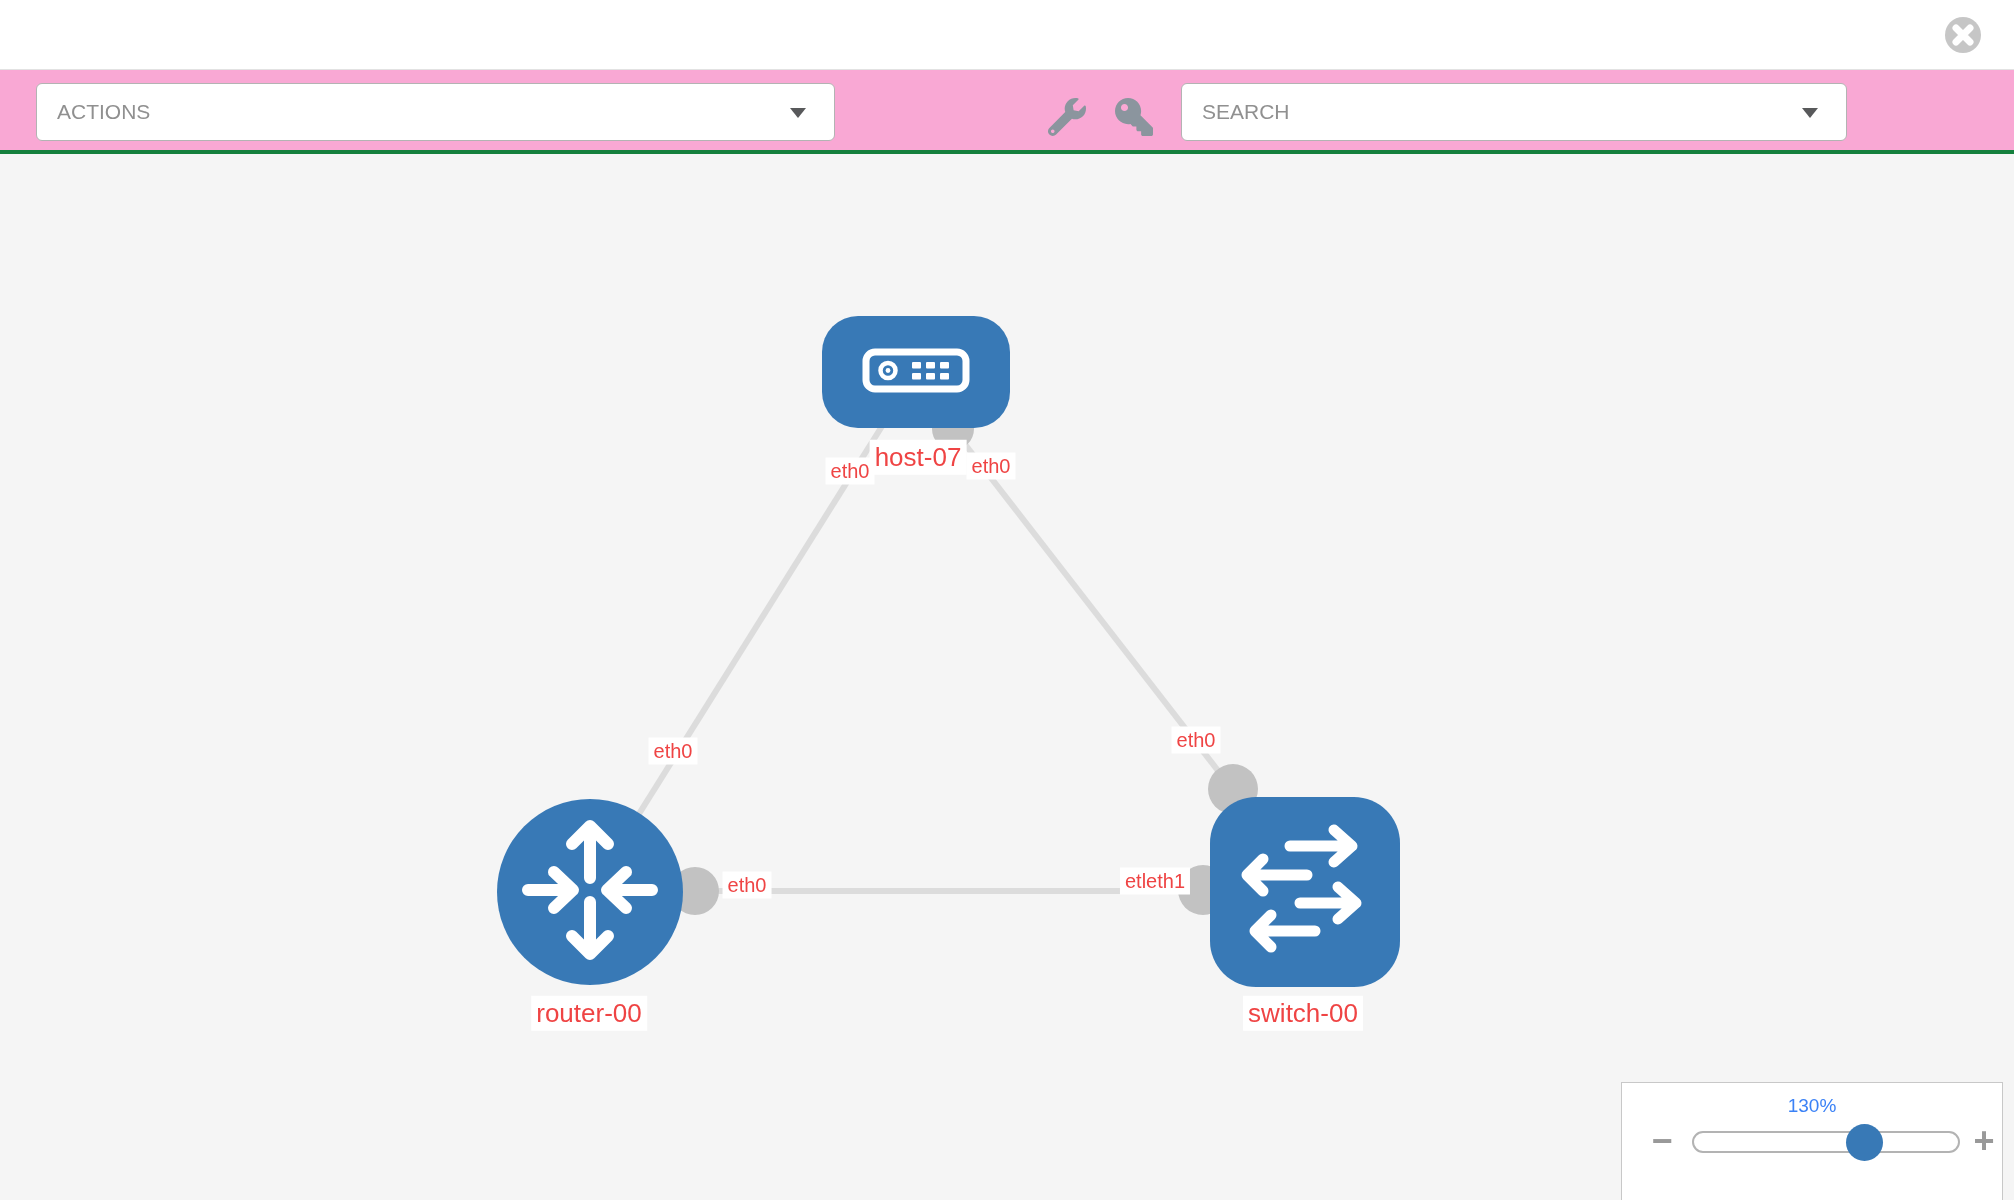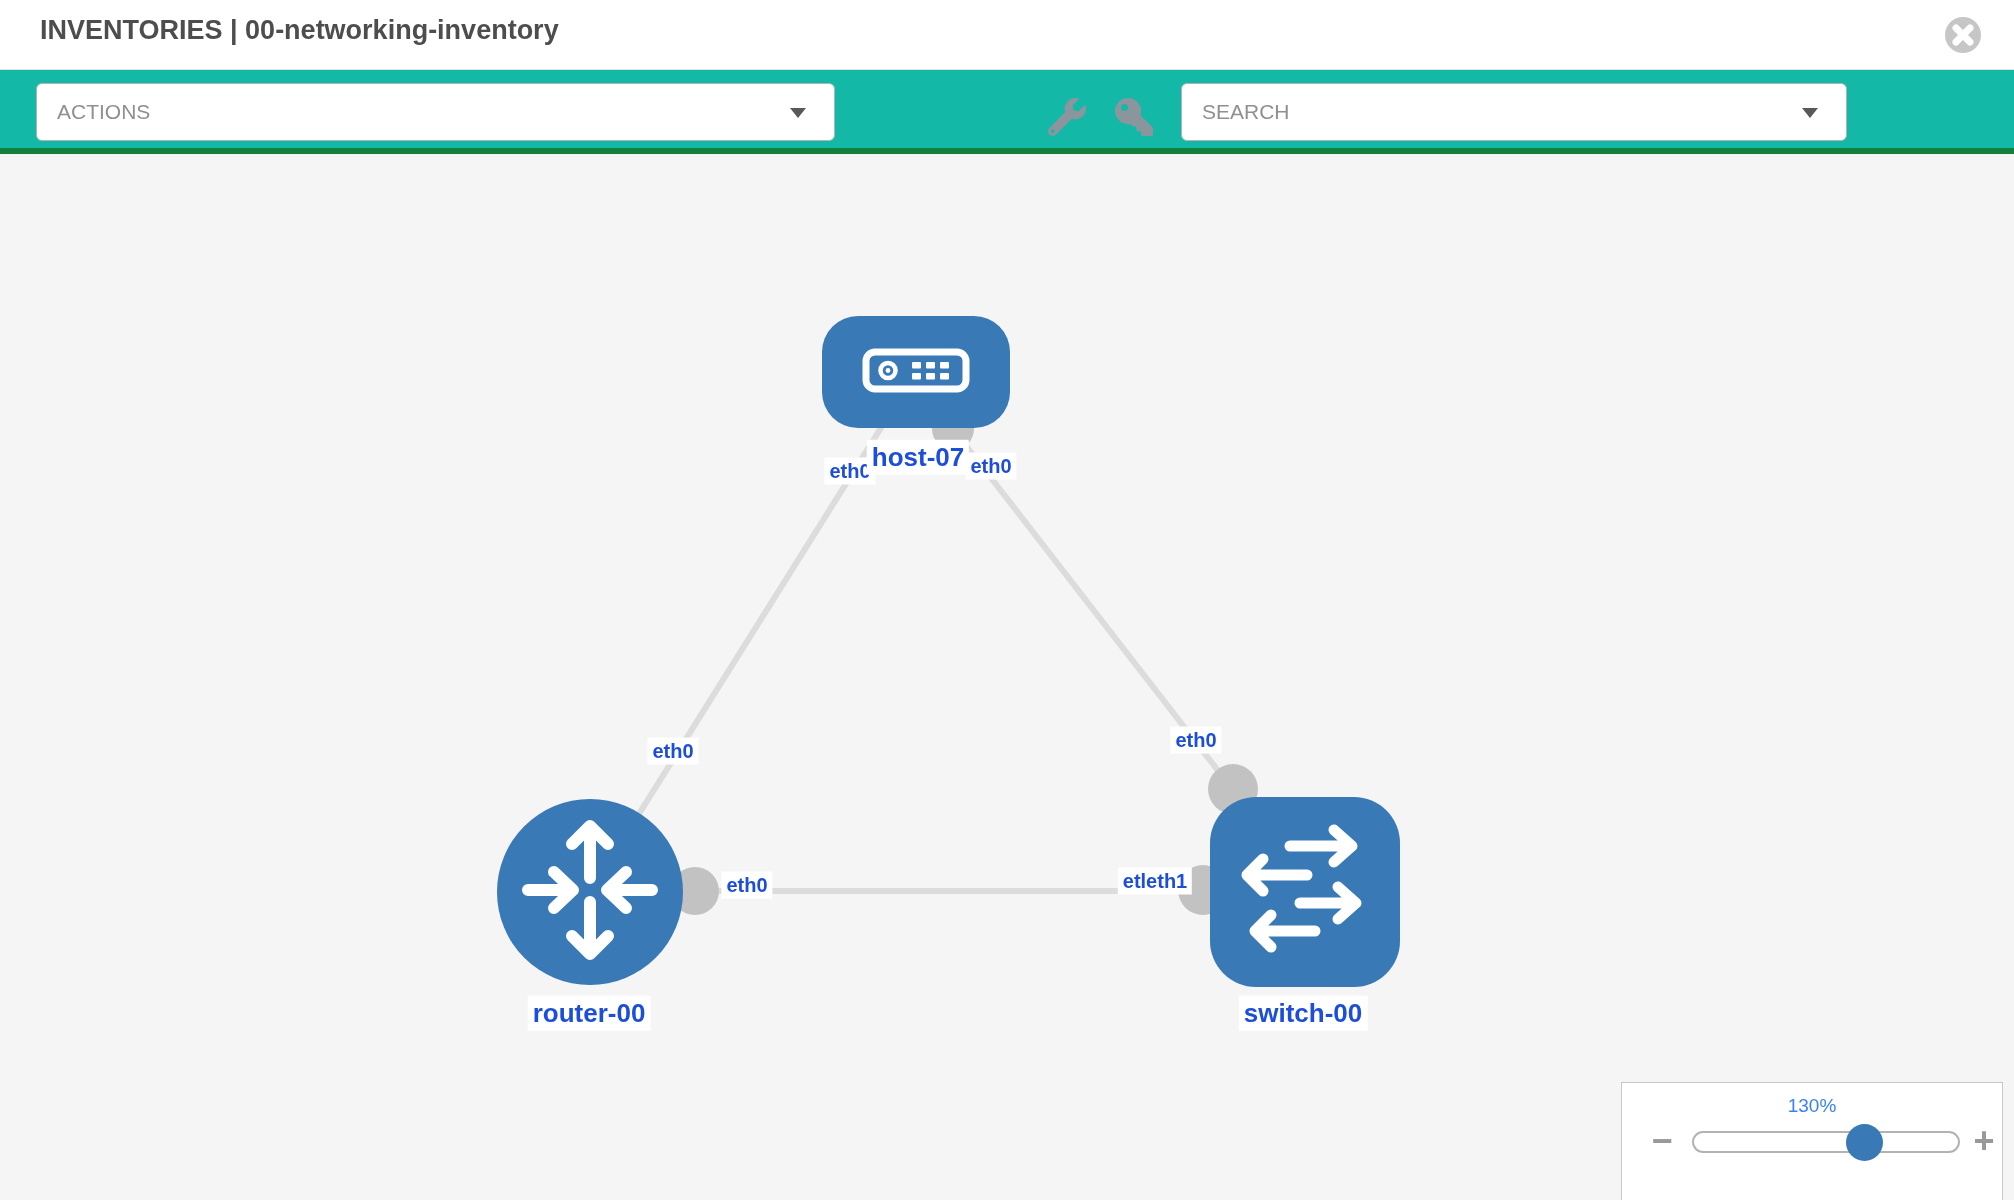--- a/index.html
+++ b/index.html
@@ -18,21 +18,21 @@
     position: absolute; left: 40px; top: 15px;
     font-size: 27px; font-weight: 700; color: #4d4d4d;
   }
   .close-btn {
     position: absolute; right: 32px; top: 16px; width: 38px; height: 38px;
     cursor: pointer; border: none; background: transparent;
   }
   
   .toolbar {
     position: absolute; left: 0; top: 70px; width: 2014px; height: 84px;
-    background: #14b8a6; border-bottom: 6px solid #15803d; z-index: 10; padding-left: 44px;
+    background: #f9a8d4; border-bottom: 4px solid #15803d; z-index: 10; padding-left: 44px;
   }
   .select-box {
     position: absolute; top: 13px; height: 58px;
     background: #ffffff; border: 1px solid #b3b3b3; border-radius: 6px;
     cursor: pointer;
   }
   .select-box .select-label {
     display: block; line-height: 56px; padding-left: 20px;
     font-size: 21px; color: #909090;
   }
@@ -57,22 +57,22 @@
   .topo-svg .iface { fill: #c2c2c2; }
   .node {
     position: absolute; background: #3879b6; z-index: 3;
     display: flex; align-items: center; justify-content: center; cursor: pointer;
   }
   .node-host   { left: 822px;  top: 316px; width: 188px; height: 112px; border-radius: 36px; }
   .node-router { left: 497px;  top: 799px; width: 186px; height: 186px; border-radius: 50%; }
   .node-switch { left: 1210px; top: 797px; width: 190px; height: 190px; border-radius: 46px; }
   .topo-label {
     position: absolute; z-index: 4; transform: translate(-50%, -50%);
-    background: #ffffff; color: #1d4ed8; white-space: nowrap;
-    padding: 1px 5px; line-height: 1.25; font-weight: bold;
+    background: #ffffff; color: #ef4444; white-space: nowrap;
+    padding: 1px 5px; line-height: 1.25;
   }
   .node-label { font-size: 26px; }
   .iface-label { font-size: 20px; }
   
   .zoom-panel {
     position: absolute; left: 1621px; top: 1082px; width: 382px; height: 160px;
     background: #ffffff; border: 1px solid #c8c8c8; z-index: 5;
   }
   .zoom-value {
     position: absolute; left: 0; top: 12px; width: 100%;
@@ -92,21 +92,20 @@
   }
   .zoom-thumb {
     position: absolute; left: 224px; top: 41px; width: 37px; height: 37px;
     border-radius: 50%; background: #3879b6; cursor: grab;
   }
 </style>
 </head>
 <body>
 
 <div class="header">
-  <div class="header-title">INVENTORIES | 00-networking-inventory</div>
   <button class="close-btn">
     <span>
       <svg viewBox="0 0 38 38" width="38" height="38">
         <circle cx="19" cy="19" r="18" fill="#c6c6c6"></circle>
         <path d="M12 12 L26 26 M26 12 L12 26" stroke="#ffffff" stroke-width="7" stroke-linecap="round"></path>
       </svg>
     </span>
   </button>
 </div>
 

